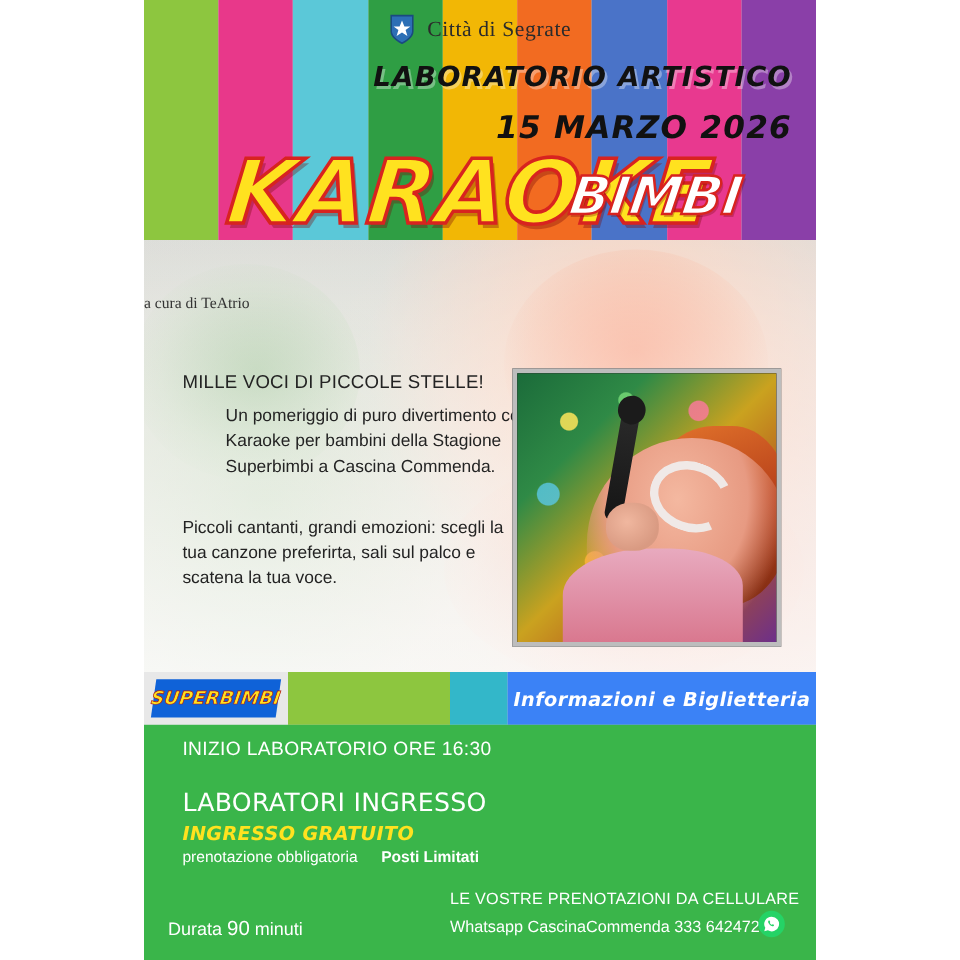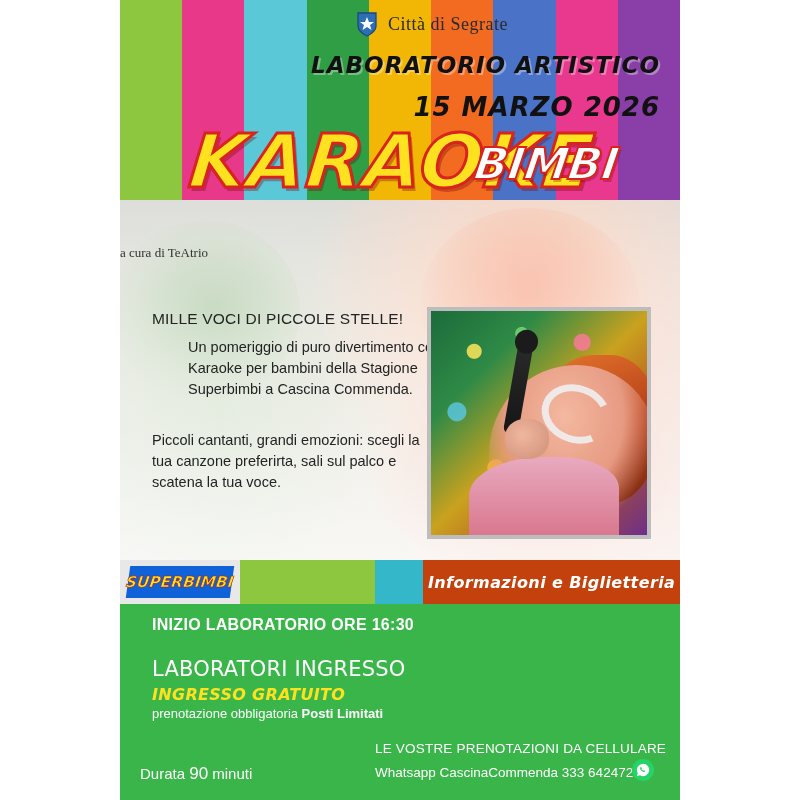--- a/index.html
+++ b/index.html
@@ -81,21 +81,20 @@
 
   
   .city-row {
     position: absolute;
     left: 0; top: 10px;
     width: 560px;
     display: flex;
     align-items: center;
     justify-content: center;
     gap: 10px;
-    margin-left: 32px;
   }
   .crest {
     width: 22px; height: 28px;
     position: relative;
   }
   .crest svg { display:block; }
   .city-name {
     font-family: "Liberation Serif", serif;
     font-size: 18px;
     color: #2b2b2b;
@@ -305,21 +304,21 @@
     font-family: "DejaVu Sans", sans-serif;
     font-weight: bold;
     font-style: italic;
     font-size: 15px;
     color: #ffe21f;
     -webkit-text-stroke: 0.6px #b01616;
     letter-spacing: 0.3px;
   }
   .band-green { flex: 1; background: #8dc63f; }
   .band-cyan  { width: 48px; background: #33b7c9; }
-  .band-red   { flex: 1.9; background: #c2410c; position: relative; }
+  .band-red   { flex: 1.9; background: #3b82f6; position: relative; }
   .band-red .txt {
     position: absolute;
     inset: 0;
     display: flex;
     align-items: center;
     justify-content: center;
     font-family: "DejaVu Sans", sans-serif;
     font-weight: bold;
     font-style: italic;
     font-size: 16px;
@@ -333,21 +332,20 @@
     left: 0; top: 604px;
     width: 560px; height: 196px;
     background: #3ab54a;
   }
   .start-time {
     position: absolute;
     left: 32px; top: 12px;
     font-size: 16px;
     color: #ffffff;
     letter-spacing: 0.3px;
-    font-weight: bold;
   }
   .lab-art {
     position: absolute;
     left: 32px; top: 53px;
     font-family: "DejaVu Sans", sans-serif;
     font-size: 21px;
     color: #ffffff;
     letter-spacing: 0.2px;
   }
   .free {
@@ -359,21 +357,21 @@
     font-size: 16px;
     color: #ffe21f;
     letter-spacing: 0.3px;
   }
   .booking {
     position: absolute;
     left: 32px; top: 102px;
     font-size: 13px;
     color: #ffffff;
   }
-  .booking b { font-weight: bold; }
+  .booking b { font-weight: bold; margin-left: 16px; }
   .age {
     position: absolute;
     left: 20px; top: 136px;
     font-size: 15px;
     color: #ffffff;
   }
   .duration {
     position: absolute;
     left: 20px; top: 160px;
     font-size: 15px;

